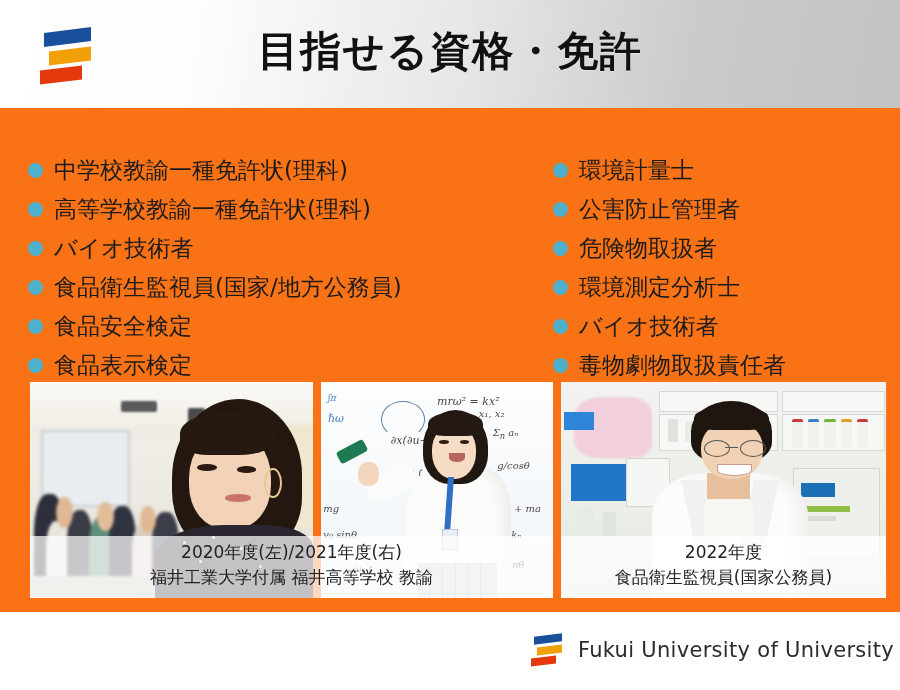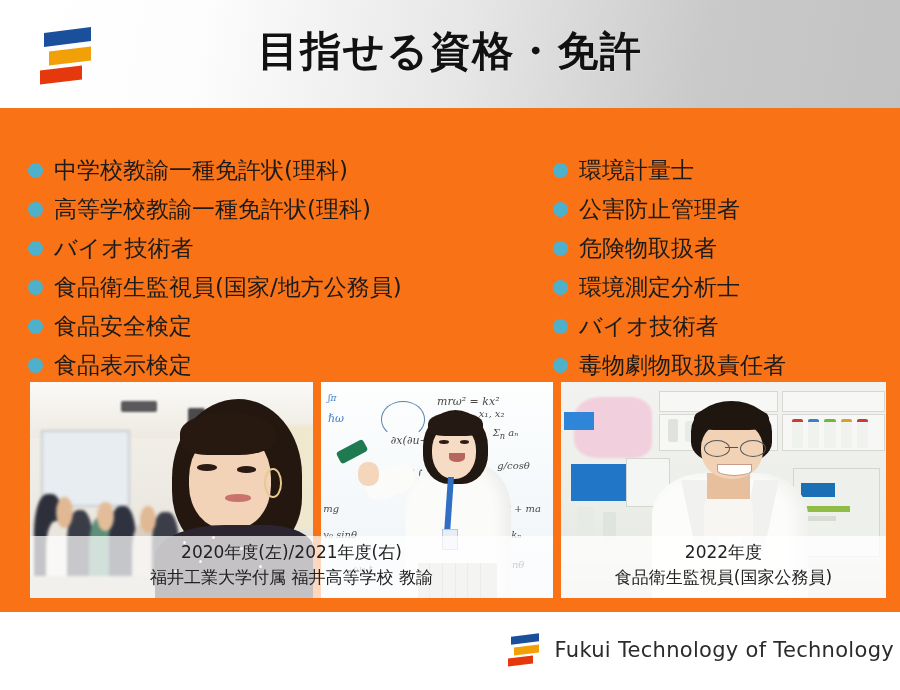--- a/index.html
+++ b/index.html
@@ -359,17 +359,17 @@
     </div>
   </div>
 
   <div class="footer">
     <div class="foot-wrap">
       <div class="foot-logo">
         <div class="bar b1"></div>
         <div class="bar b2"></div>
         <div class="bar b3"></div>
       </div>
-      <div class="foot-name">Fukui Technology of Technology</div>
+      <div class="foot-name">Fukui University of University</div>
     </div>
   </div>
 
 </div>
 
 </body></html>

